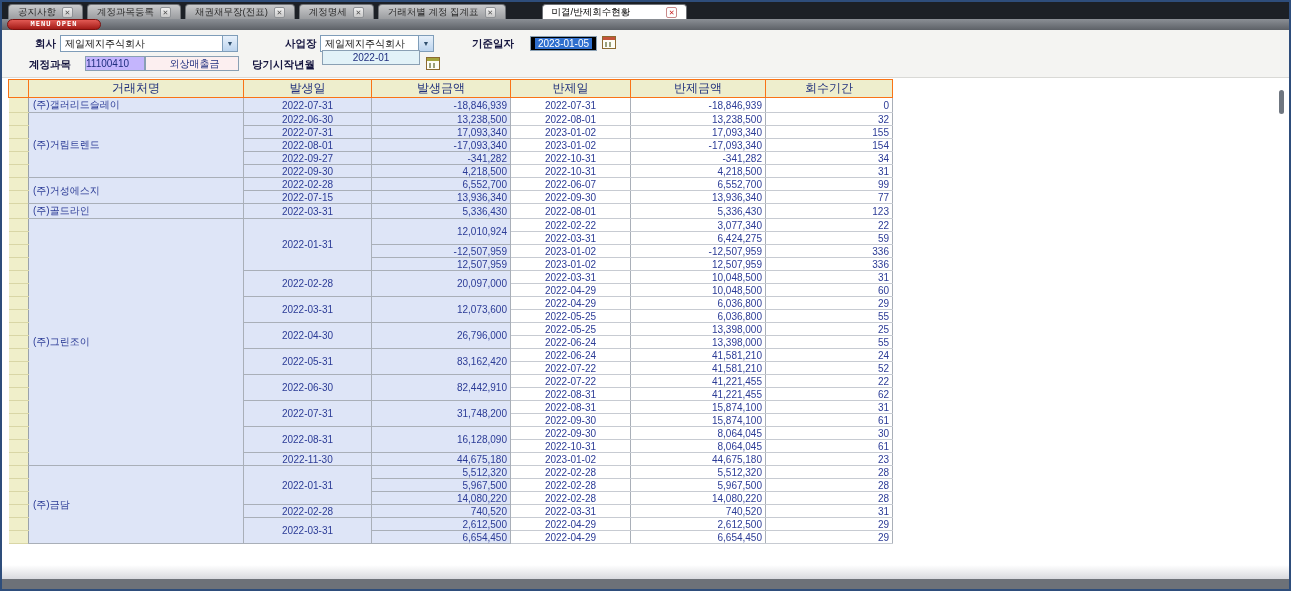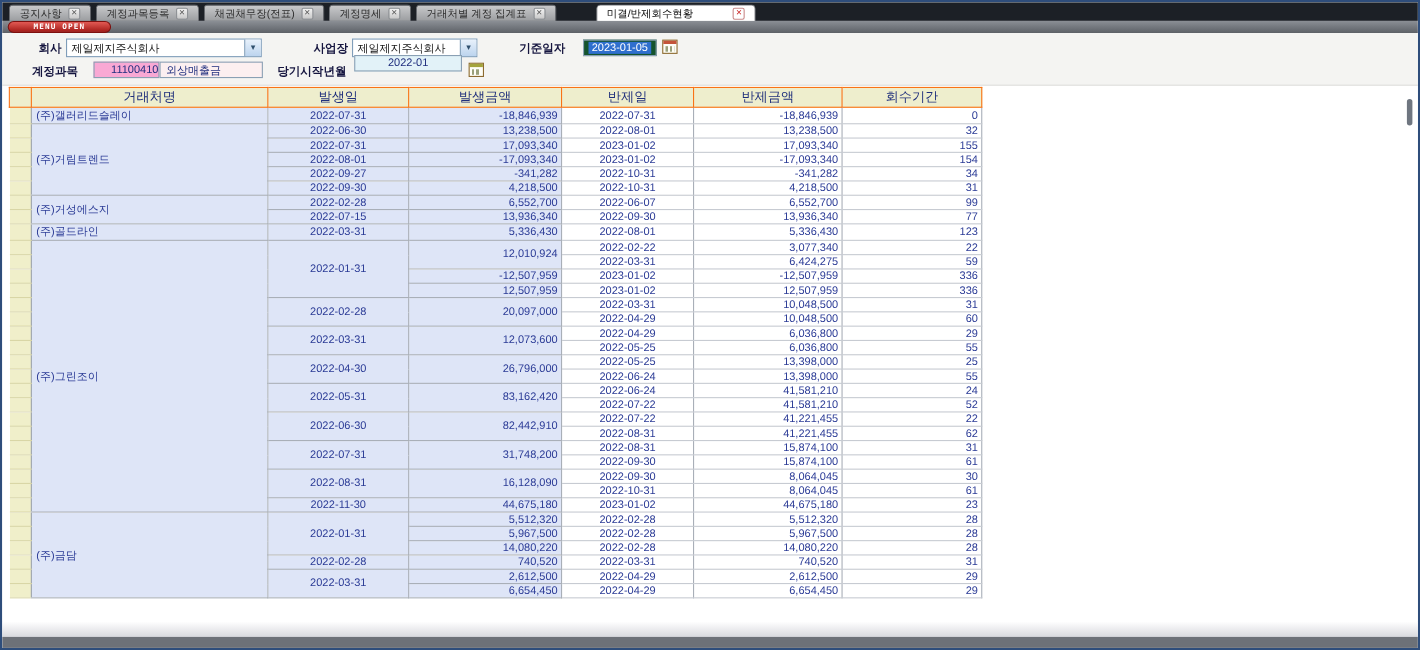--- a/index.html
+++ b/index.html
@@ -33,24 +33,24 @@
           font-size:10.5px; color:#15153f; }
   .lbl { position:absolute; font-weight:600;font-family:Liberation Mono, monospace; }
   .combo { position:absolute; height:17px; background:#fff; border:1px solid #7f9db9;
            display:flex; align-items:center; }
   .combo-text { flex:1; padding:0 4px; font-size:10px; color:#111; white-space:nowrap; overflow:hidden; }
   .combo-arrow { width:15px; height:100%; background:linear-gradient(#e8f1fb,#bcd4ee);
                  border-left:1px solid #7f9db9; font-size:7px; color:#30506e; text-align:center;
                  line-height:15px; }
   .inp { position:absolute; height:15px; border:1px solid #8aa0b4; font-size:10px; color:#1f2e7e;
          display:flex; align-items:center; }
-  .inp.code { background:#f9a8d4; justify-content:flex-end; }
-  .inp.pink { background:#fceff0; padding-left:5px; justify-content:flex-start; }
+  .inp.code { background:#c4b5fd; justify-content:flex-start; }
+  .inp.pink { background:#fceff0; padding-left:5px; justify-content:center; }
   .inp.month { background:#e2f2f8; justify-content:center; }
-  .inp.date { background:#14532d; justify-content:center; }
+  .inp.date { background:#000000; justify-content:center; }
   .sel { background:#2f6fce; color:#fff; padding:0 3px; }
 
   .cal { position:absolute; width:14px; height:13px; background:#fdfdf6; border:1px solid #8c6a30; }
   .cal::before { content:""; position:absolute; left:0; right:0; top:0; height:3px; background:#c4543a; }
   .cal::after  { content:""; position:absolute; left:2px; right:2px; top:5px; height:5px;
                  background:repeating-linear-gradient(90deg,#9aa07a 0 2px,transparent 2px 4px); }
   .cal.green::before { background:#a4a43c; }
 
   
   .grid-wrap { height:487px; background:#fff; position:relative; overflow:hidden;

